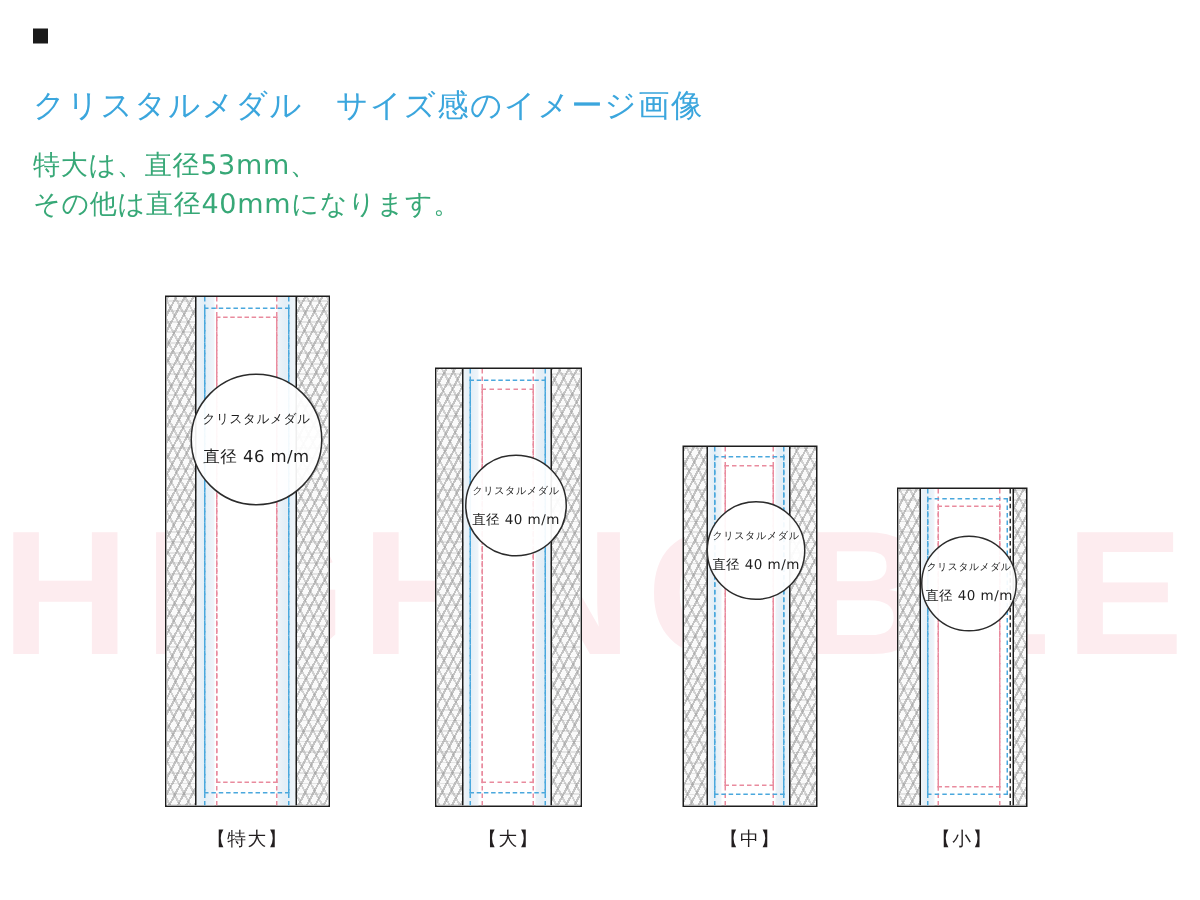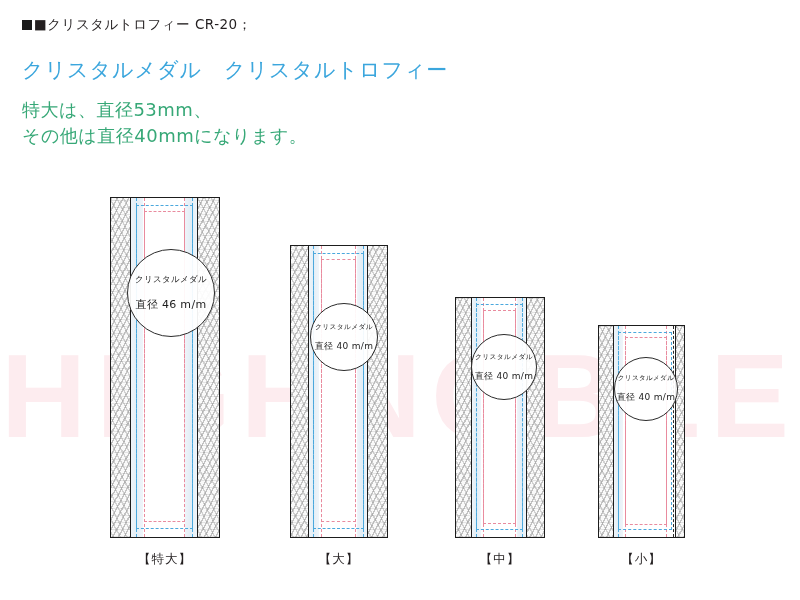--- a/index.html
+++ b/index.html
@@ -114,24 +114,24 @@
     font-size:12.5px;color:#231f20;letter-spacing:1px;
     white-space:nowrap;
   }
 </style>
 </head>
 <body>
 
 <div class="watermark">HIGHNOBLE</div>
 
 <div class="head-line" id="title-line">
-  <span class="sq"></span><span>■クリスタルトロフィー CR-20；</span>
+  <span class="sq"></span>
 </div>
 
-<div class="head-line" id="subtitle-line">クリスタルメダル　クリスタルトロフィー</div>
+<div class="head-line" id="subtitle-line">クリスタルメダル　サイズ感のイメージ画像</div>
 
 <div class="head-line" id="note-line-1">特大は、直径53mm、</div>
 
 <div class="head-line" id="note-line-2">その他は直径40mmになります。</div>
 
 <div class="stage">
 
   <div class="col" style="left:110px;top:197px;width:110px;height:341px;">
     <div class="trophy">
       <div class="tex left" style="width:20px;"></div>

